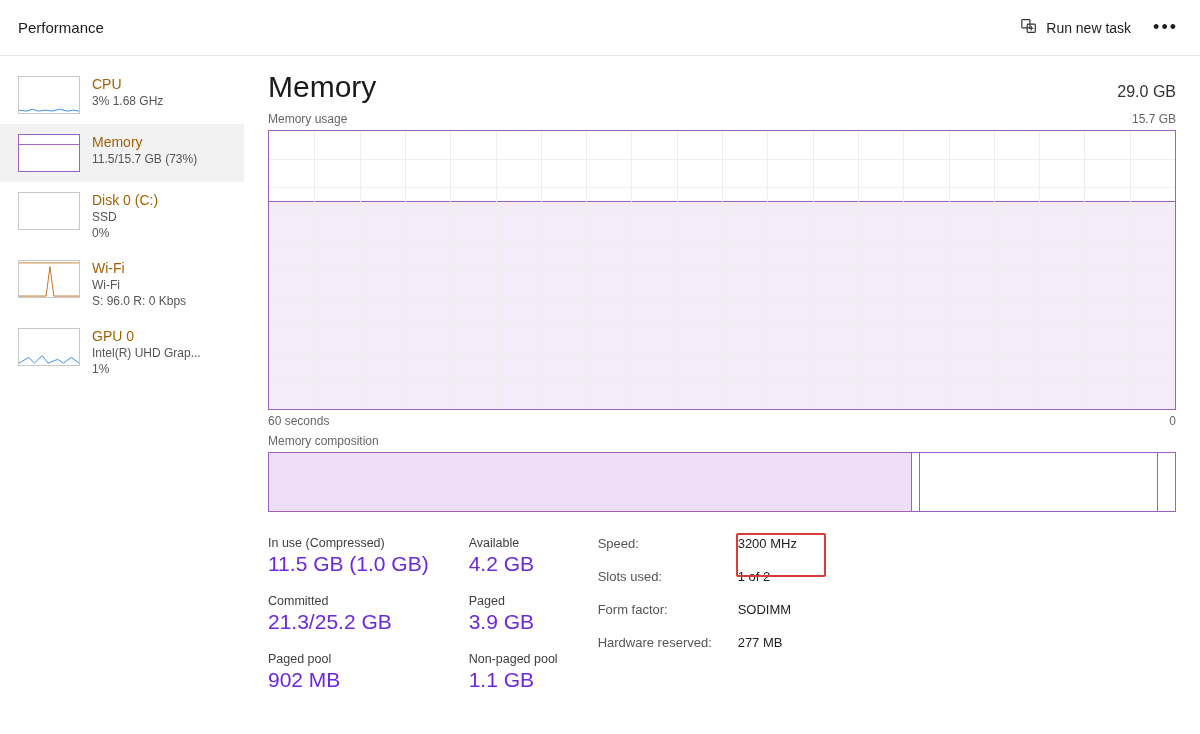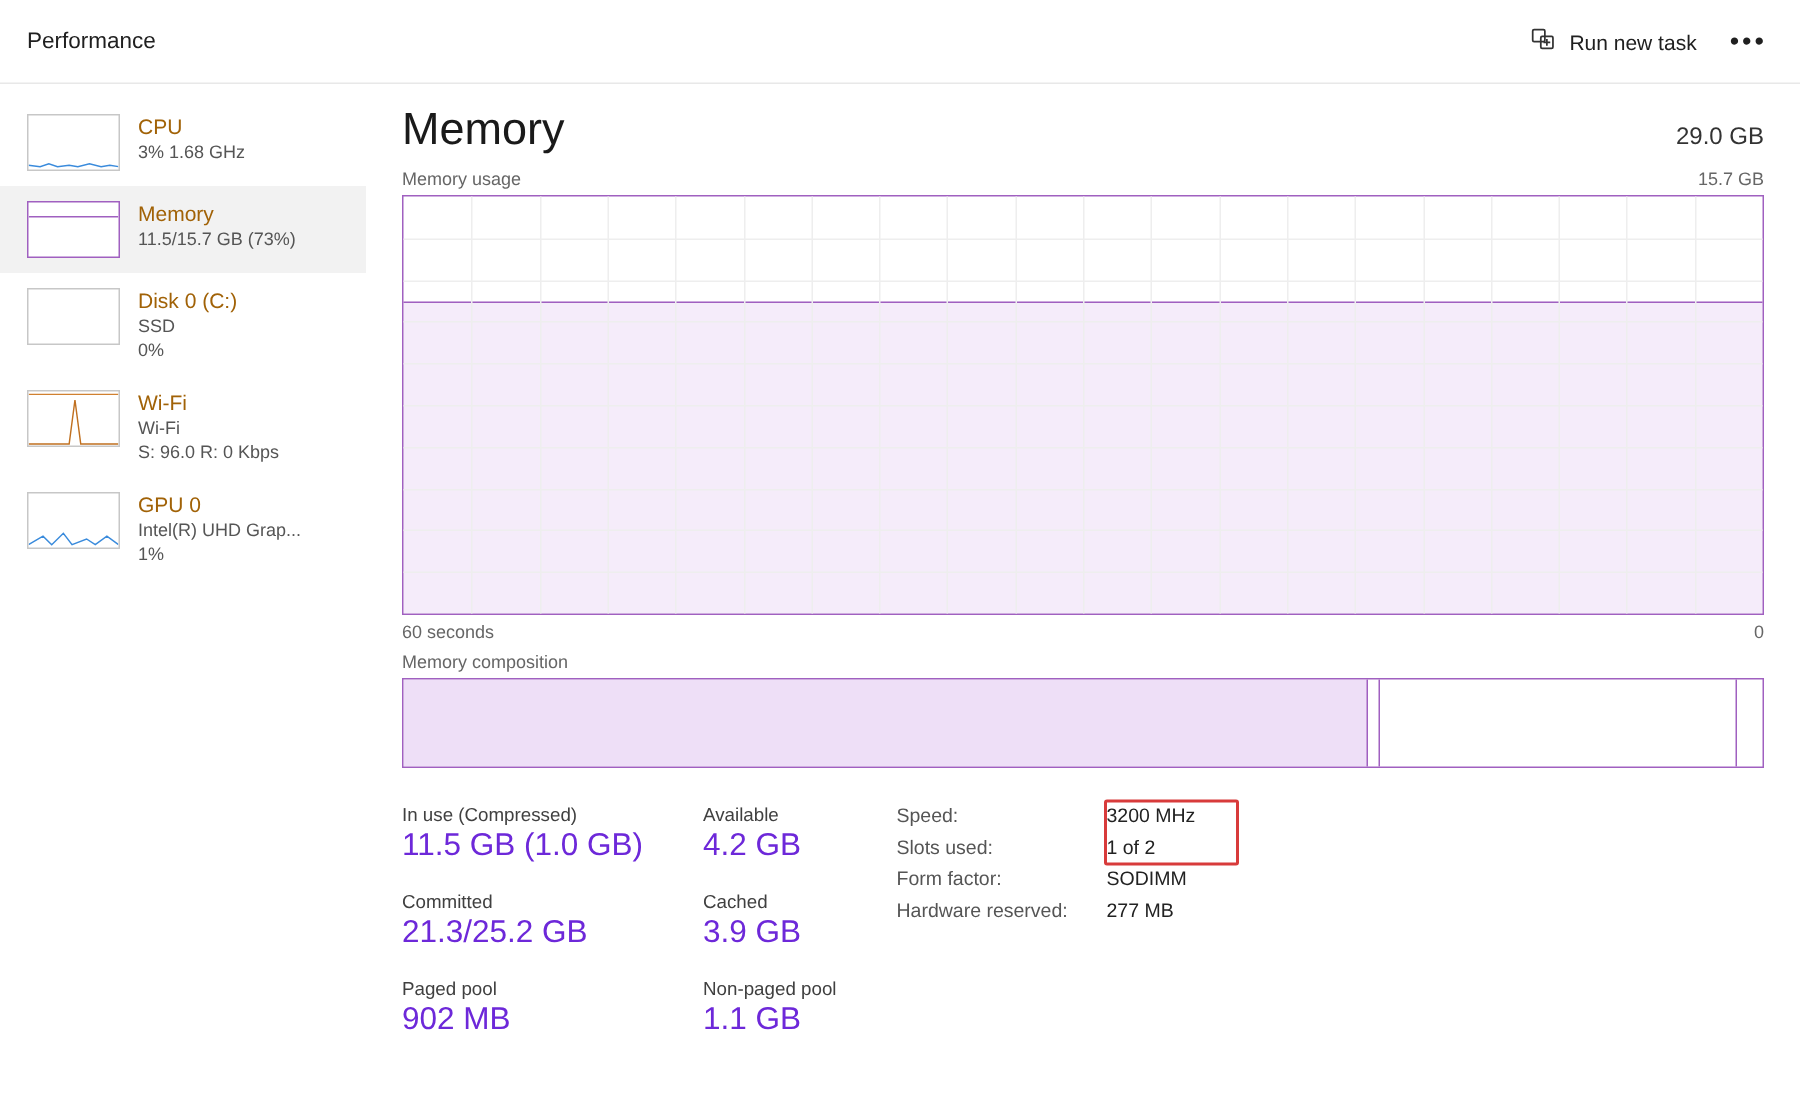--- a/index.html
+++ b/index.html
@@ -38,21 +38,21 @@
 .comp-bar { width: 100%; height: 60px; border: 1px solid #a060c0; display: flex; margin-top: 4px; }
 .comp-used { background: rgba(200, 150, 230, 0.30); border-right: 1px solid #a060c0; }
 .comp-mod  { border-right: 1px solid #a060c0; width: 8px; }
 .comp-free { flex: 1; }
 .comp-res  { border-left: 1px solid #a060c0; width: 18px; }
 
 .stats { display: flex; gap: 40px; margin-top: 24px; }
 .stat-col { display: flex; flex-direction: column; gap: 18px; }
 .stat-col .pair .k { font-size: 12.5px; color: #404040; }
 .stat-col .pair .v { font-size: 21px; color: #6d28d9; margin-top: 2px; }
-.props { display: grid; grid-template-columns: 140px auto; row-gap: 6px; font-size: 13px; }
+.props { display: grid; grid-template-columns: 140px auto; row-gap: 18px; font-size: 13px; }
 .props .pk { color: #555; }
 .props .pv { color: #222; }
 .red-box { position: relative; }
 .red-box::after { content: ""; position: absolute; left: 138px; top: -3px; width: 86px; height: 40px; border: 2px solid #d83b3b; border-radius: 2px; }
 
 
 .spark { position: absolute; bottom: 0; left: 0; width: 100%; height: 100%; }
 </style>
 </head>
 <body>
@@ -211,21 +211,21 @@
           <div class="v">902 MB</div>
         </div>
       </div>
 
       <div class="stat-col">
         <div class="pair">
           <div class="k">Available</div>
           <div class="v">4.2 GB</div>
         </div>
         <div class="pair">
-          <div class="k">Cached</div>
+          <div class="k">Paged</div>
           <div class="v">3.9 GB</div>
         </div>
         <div class="pair">
           <div class="k">Non-paged pool</div>
           <div class="v">1.1 GB</div>
         </div>
       </div>
 
       <div class="red-box">
         <div class="props">

